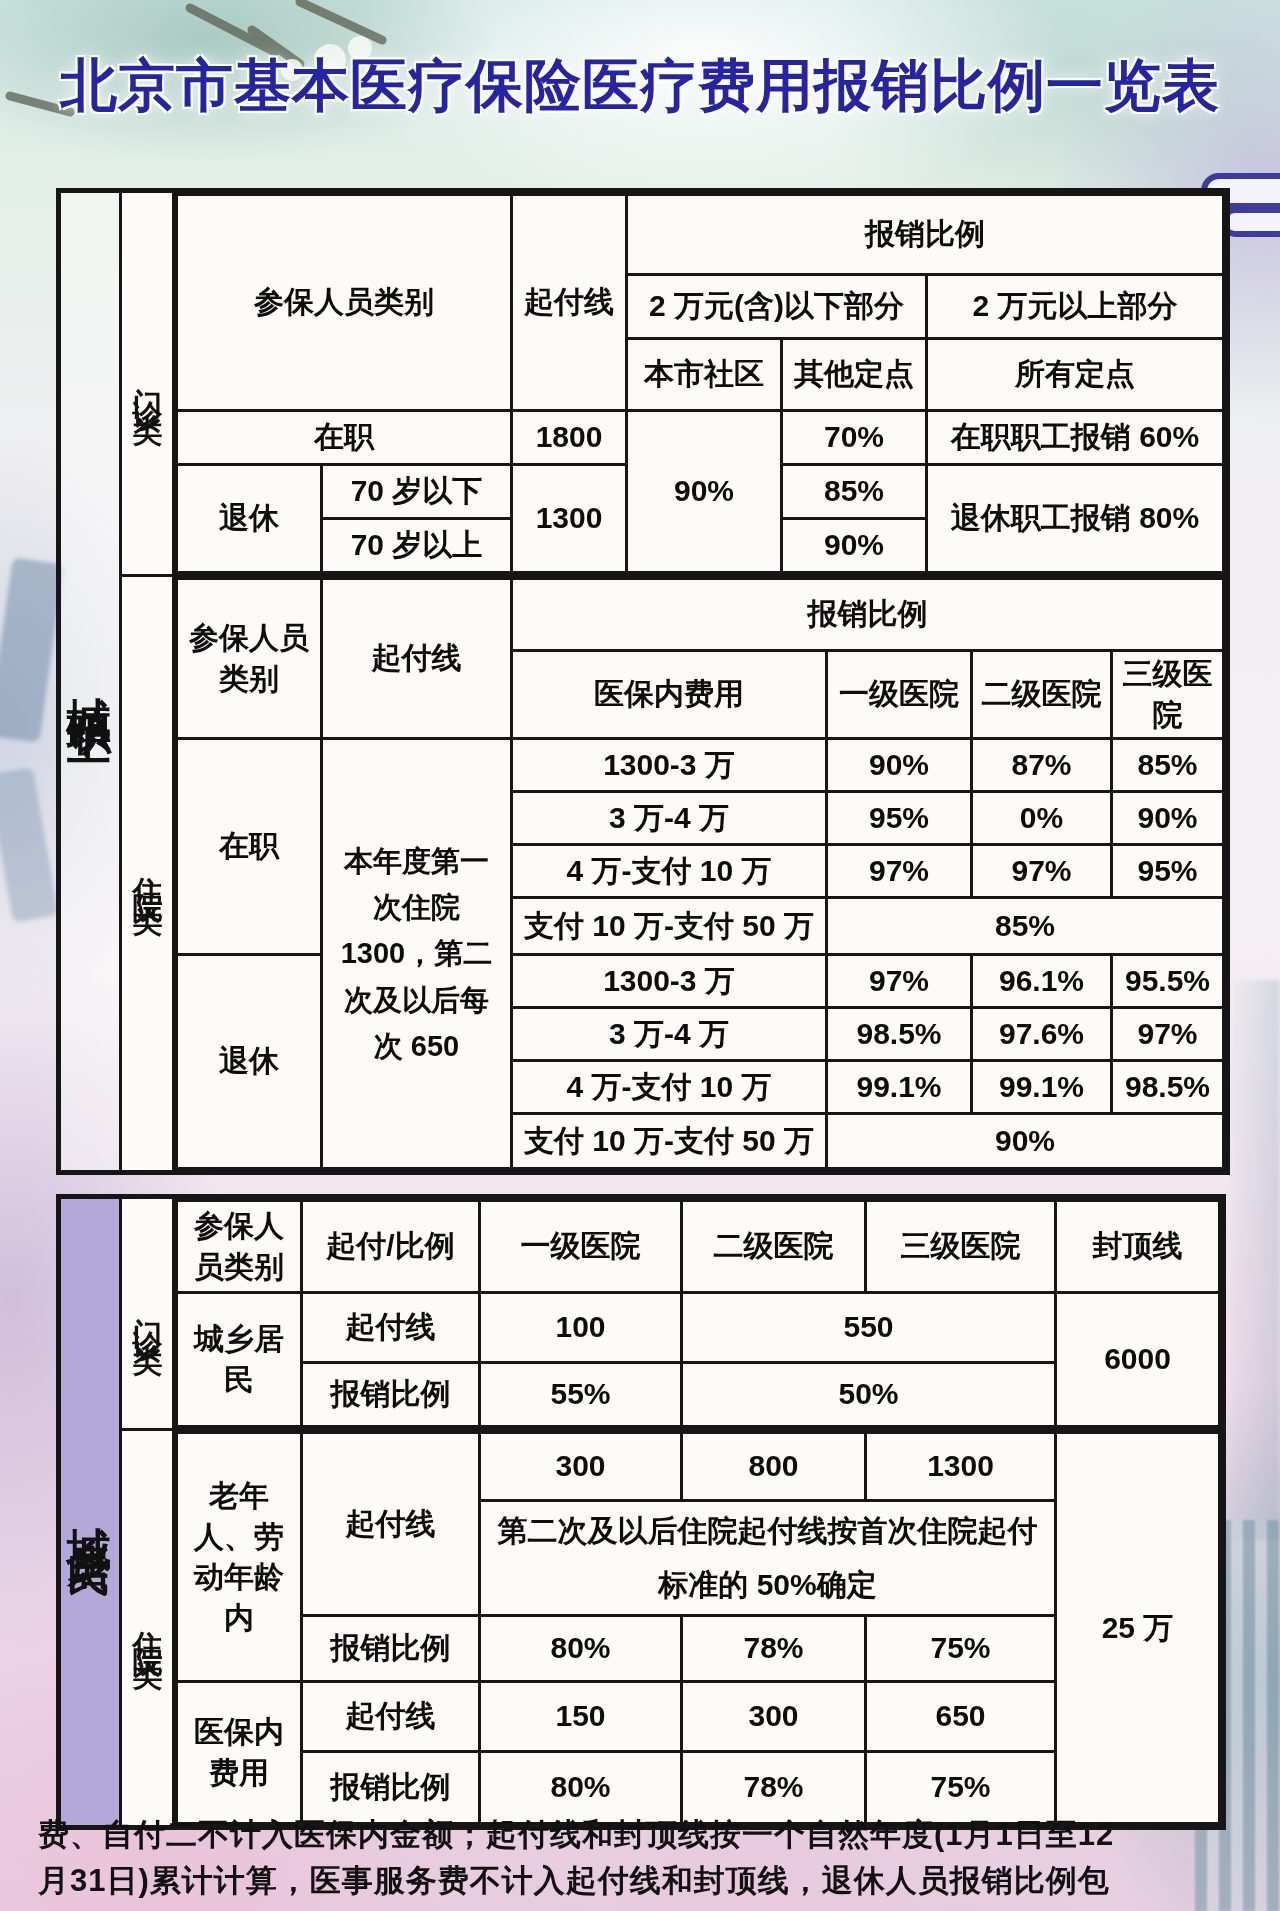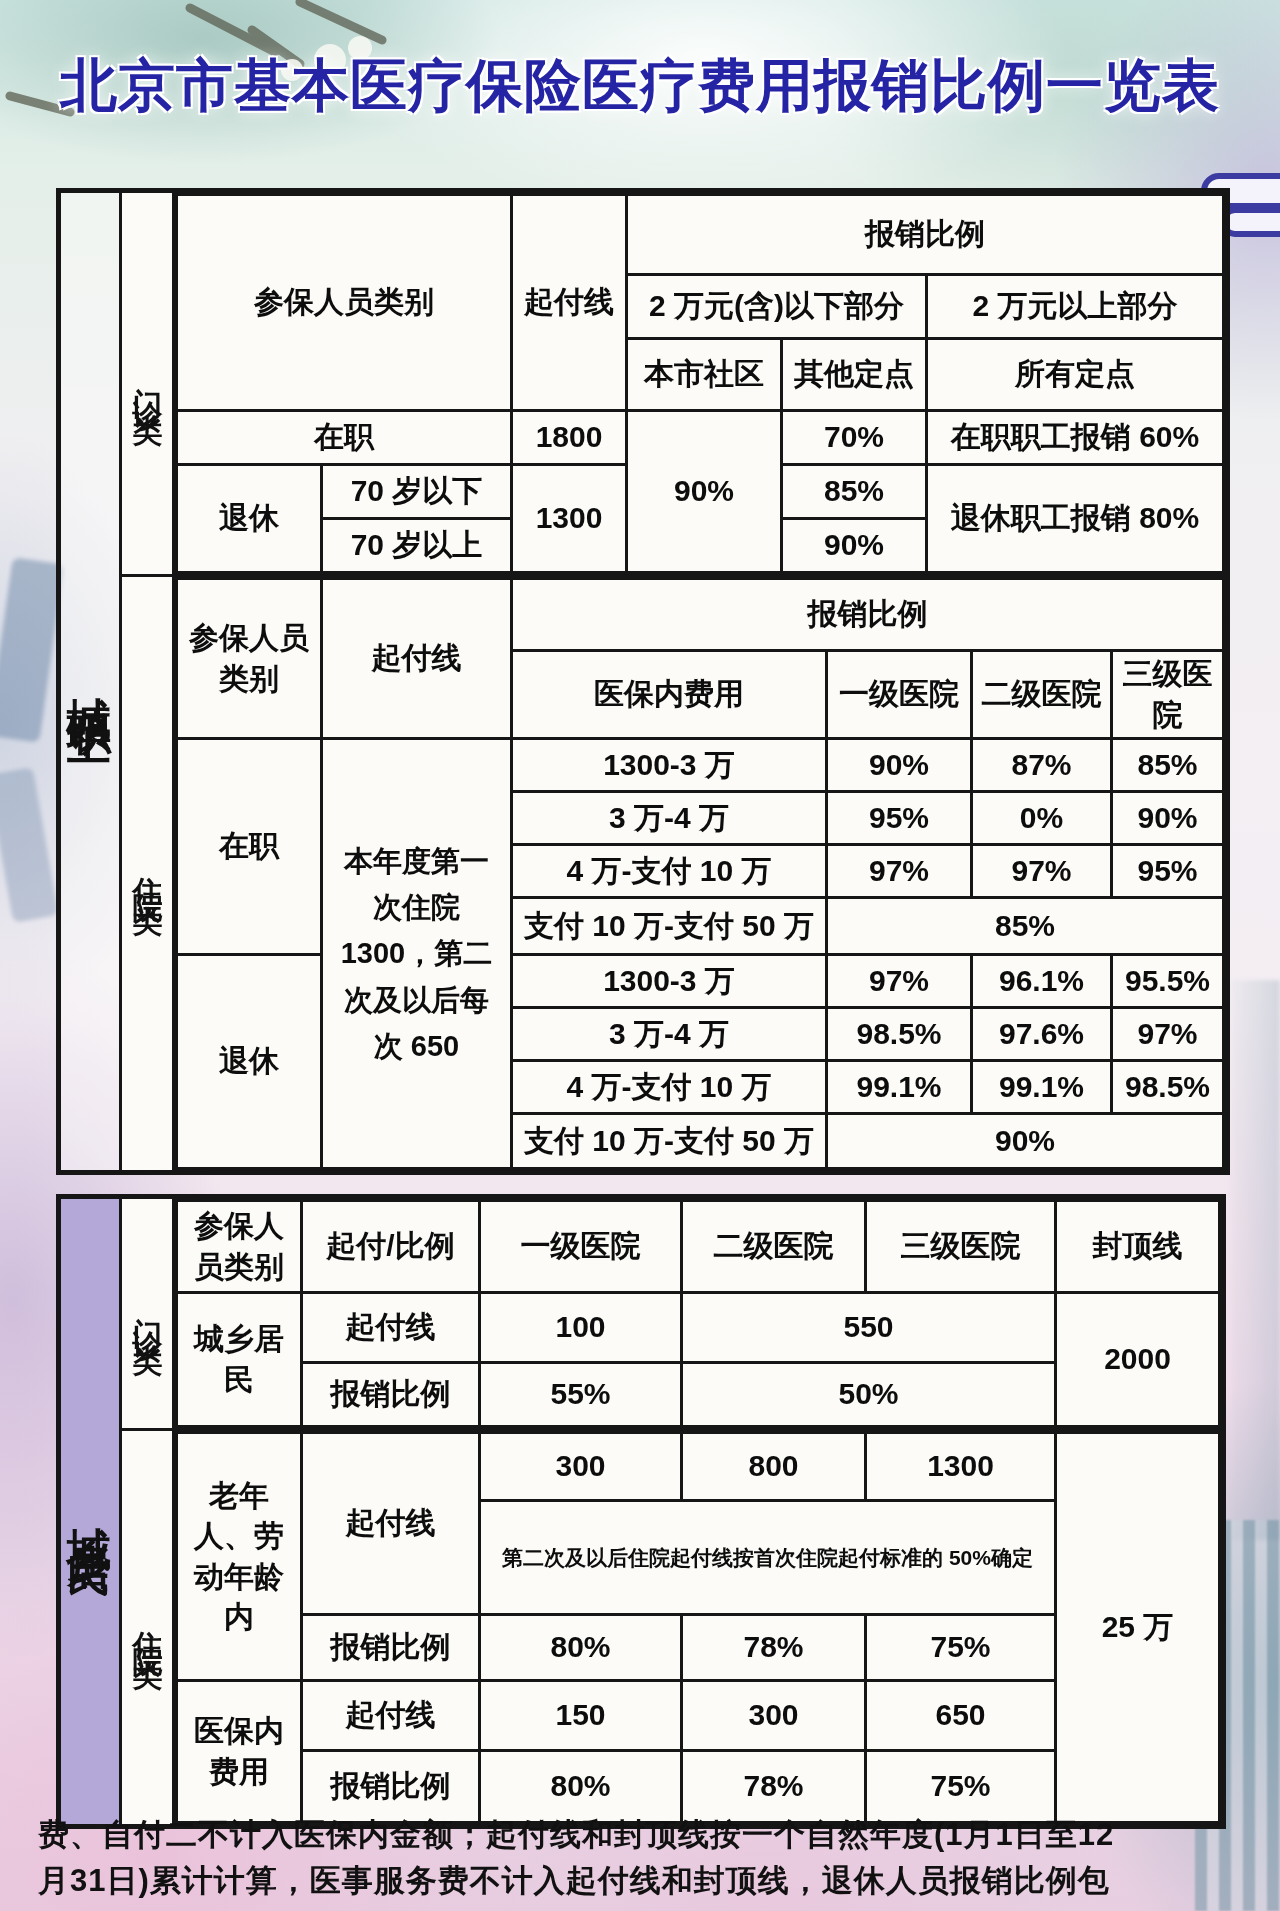--- a/index.html
+++ b/index.html
@@ -77,21 +77,21 @@
     border:3px solid #161616;
     background:#fcfbf8;
     text-align:center;vertical-align:middle;
     font-weight:bold;color:#0d0d0d;
     font-size:30px;
     padding:2px 6px;
     line-height:1.35;
     overflow:hidden;
   }
   td.small-note{font-size:29px;line-height:1.6;padding:6px 12px;}
-  td.wide-note{font-size:21px;line-height:1.8;margin-top:32px;}
+  td.wide-note{font-size:30px;line-height:1.8;margin-top:32px;}
   .note{
     position:absolute;left:38px;top:1812px;width:1215px;
     font-size:31px;font-weight:bold;color:#111;
     line-height:46px;letter-spacing:1px;
   }
   .clip-icon{position:absolute;left:1183px;top:160px;}
   .branch{position:absolute;left:0;top:0;}
 </style>
 </head>
 <body>
@@ -275,21 +275,21 @@
             <td>一级医院</td>
             <td>二级医院</td>
             <td>三级医院</td>
             <td>封顶线</td>
           </tr>
           <tr style="height:70px">
             <td rowspan="2">城乡居民</td>
             <td>起付线</td>
             <td>100</td>
             <td colspan="2">550</td>
-            <td rowspan="2">2000</td>
+            <td rowspan="2">6000</td>
           </tr>
           <tr style="height:64px">
             <td>报销比例</td>
             <td>55%</td>
             <td colspan="2">50%</td>
           </tr>
         </tbody>
           </table>
       </div>
 

